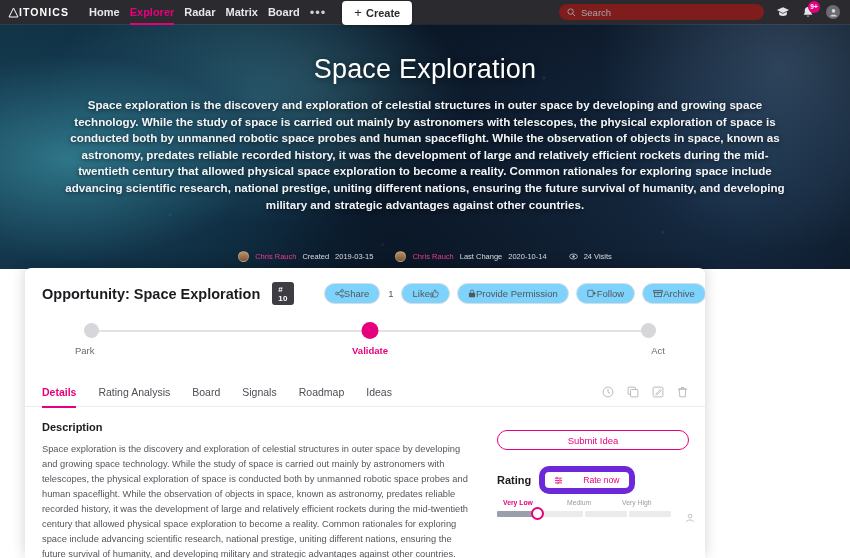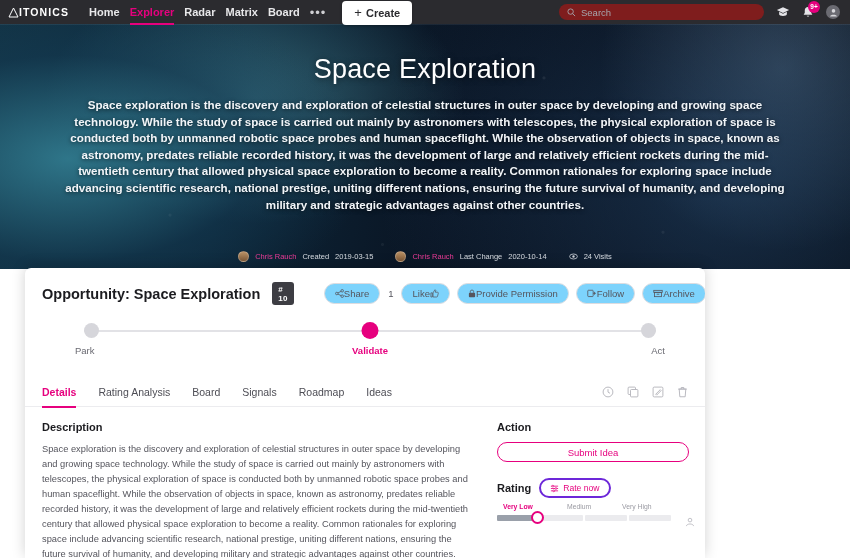--- a/index.html
+++ b/index.html
@@ -170,23 +170,23 @@
   .desc-text { font-size: 9.3px; line-height: 15px; color: #55555d; }
   .col-side { width: 200px; padding-left: 8px; }
   .side-title { font-size: 11px; font-weight: 700; color: #1c1c20; }
   .submit-btn {
     margin-top: 9px; width: 192px; border: 1px solid #e6007e; color: #e6007e;
     background: #fff; border-radius: 11px; height: 20px; font-size: 9.5px;
     display: flex; align-items: center; justify-content: center; cursor: pointer;
   }
   .rating-row { display: flex; align-items: center; gap: 8px; margin-top: 16px; }
   .rate-pill {
-    border: 2px solid #6d28d9; color: #e6007e; border-radius: 10px;
+    border: 6px solid #6d28d9; color: #e6007e; border-radius: 10px;
     font-size: 8.6px; padding: 3px 9px; display: flex; align-items: center;
-    gap: 4px; cursor: pointer;
+    gap: 20px; cursor: pointer;
   }
   .ip-row { display: flex; align-items: center; gap: 5px; margin-top: 9px; }
   .ip-label { font-size: 9.3px; font-weight: 700; color: #2a2a30; }
   .ip-scale { position: relative; margin-top: 5px; width: 176px; height: 22px; }
   .ip-ticks { position: relative; height: 9px; }
   .ip-tick { position: absolute; font-size: 6.8px; color: #9a9aa2; white-space: nowrap; }
   .ip-tick.sel { color: #e6007e; font-weight: 700; }
   .ip-bar { position: absolute; top: 12px; left: 0; display: flex; gap: 2px; }
   .ip-seg { width: 42px; height: 6px; border-radius: 1px; background: #ebebee; }
   .ip-seg.filled { background: #9aa0aa; }
@@ -401,21 +401,20 @@
     </div>
   </div>
 
   <div class="body-cols">
     <div class="col-main">
       <div class="sec-title">Description</div>
       <div class="desc-text">Space exploration is the discovery and exploration of celestial structures in outer space by developing and growing space technology. While the study of space is carried out mainly by astronomers with telescopes, the physical exploration of space is conducted both by unmanned robotic space probes and human spaceflight. While the observation of objects in space, known as astronomy, predates reliable recorded history, it was the development of large and relatively efficient rockets during the mid-twentieth century that allowed physical space exploration to become a reality. Common rationales for exploring space include advancing scientific research, national prestige, uniting different nations, ensuring the future survival of humanity, and developing military and strategic advantages against other countries.</div>
     </div>
 
     <div class="col-side">
-      <div class="side-title">Action</div>
       <div class="submit-btn">
         <span>Submit Idea</span>
       </div>
 
       <div class="rating-row">
         <span class="side-title">Rating</span>
         <div class="rate-pill">
           <svg width="9" height="9" viewBox="0 0 10 10">
               <line x1="1" y1="2.4" x2="9" y2="2.4" stroke="#e6007e" stroke-width=".9"></line>
               <line x1="1" y1="5" x2="9" y2="5" stroke="#e6007e" stroke-width=".9"></line>

